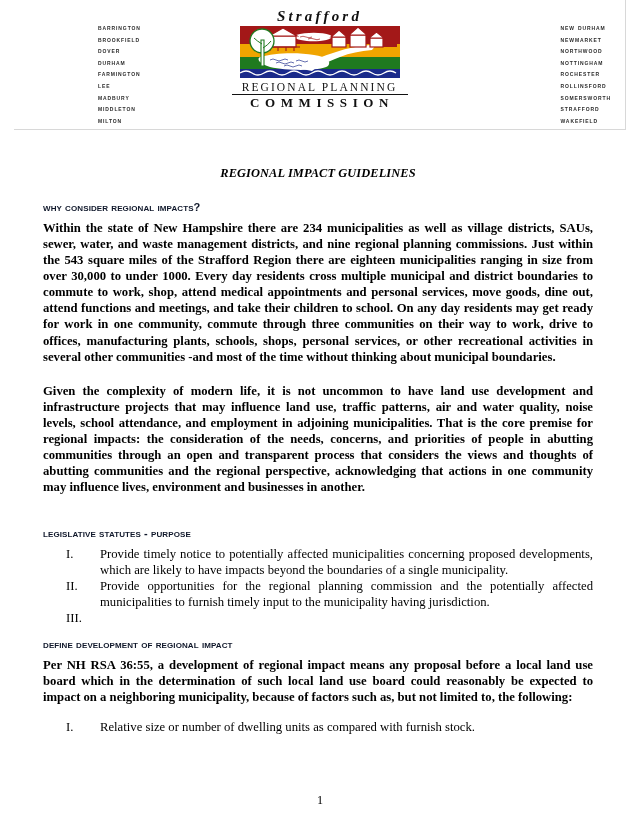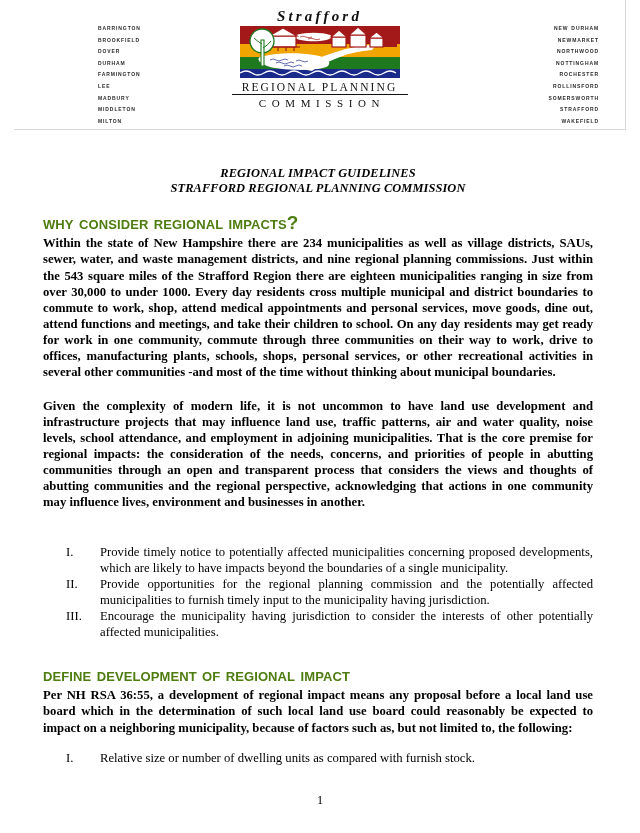--- a/index.html
+++ b/index.html
@@ -32,21 +32,21 @@
     font-size: 7.6px;
     font-weight: bold;
     letter-spacing: 0.9px;
     line-height: 11.6px;
     color: #2b2b2b;
     font-variant: small-caps;
     text-transform: lowercase;
   }
   .town-col .tn { display: block; }
   .town-col.left  { left: 43px;  text-align: left; margin-left: 41px; }
-  .town-col.right { right: 26px; text-align: right; }
+  .town-col.right { right: 14px; text-align: left; }
 
   
   .logo {
     position: absolute;
     left: 50%;
     transform: translateX(-50%);
     top: 8px;
     width: 176px;
     text-align: center;
   }
@@ -80,22 +80,22 @@
     font-weight: normal;
     font-size: 11.5px;
     letter-spacing: 2.1px;
     color: #111;
     padding-top: 2px;
     border-bottom: 1.4px solid #111;
     line-height: 14px;
   }
   .logo-comm {
     font-family: "Liberation Serif", "DejaVu Serif", serif;
-    font-weight: normal;
-    font-size: 11px;
+    font-weight: bold;
+    font-size: 13px;
     letter-spacing: 5.6px;
     color: #111;
     padding-top: 2px;
     padding-left: 5px;
     line-height: 12px;
   }
 
   
   .page {
     position: absolute;
@@ -107,28 +107,28 @@
     text-align: center;
     font-weight: bold;
     font-style: italic;
     font-size: 12.4px;
     line-height: 15.2px;
     letter-spacing: 0.1px;
   }
   h2.section {
     font-family: "Liberation Sans", "DejaVu Sans", sans-serif;
     font-weight: bold;
-    font-size: 19px;
+    font-size: 11px;
     font-variant: small-caps;
     text-transform: lowercase;
     letter-spacing: 0.1px;
     margin: 0;
     padding: 0;
     line-height: 17px;
-    color: #4d7c0f;
+    color: #0f172a;
   }
   p.body {
     text-align: justify;
     font-size: 12.7px;
     line-height: 16.05px;
     margin: 0;
     padding: 0;
     hyphens: none;
     font-weight: bold;
   }
@@ -261,46 +261,45 @@
 
     <div class="logo-rpc">REGIONAL PLANNING</div>
     <div class="logo-comm">COMMISSION</div>
   </div>
 </div>
 
 <div class="page">
 
   <div class="doc-title">
     <div>REGIONAL IMPACT GUIDELINES</div>
-    <div>STRAFFORD REGIONAL PLANNING COMMISSION</div>
   </div>
 
   <div class="sp-18"></div>
 
   <h2 class="section">Why consider regional impacts?</h2>
   <div class="sp-4"></div>
   <p class="body">Within the state of New Hampshire there are 234 municipalities as well as village districts, SAUs, sewer, water, and waste management districts, and nine regional planning commissions. Just within the 543 square miles of the Strafford Region there are eighteen municipalities ranging in size from over 30,000 to under 1000.   Every day residents cross multiple municipal and district boundaries to commute to work, shop, attend medical appointments and personal services, move goods, dine out, attend functions and meetings, and take their children to school. On any day residents may get ready for work in one community, commute through three communities on their way to work, drive to offices, manufacturing plants, schools, shops, personal services, or other recreational activities in several other communities -and most of the time without thinking about municipal boundaries.</p>
   <div class="sp-18"></div>
   <p class="body">Given the complexity of modern life, it is not uncommon to have land use development and infrastructure projects that may influence land use, traffic patterns, air and water quality, noise levels, school attendance, and employment in adjoining municipalities. That is the core premise for regional impacts: the consideration of the needs, concerns, and priorities of people in abutting communities through an open and transparent process that considers the views and thoughts of abutting communities and the regional perspective, acknowledging that actions in one community may influence lives, environment and businesses in another.</p>
 
   <div class="sp-30"></div>
 
+  <h2 class="section">Legislative statutes - Purpose</h2>
   <div class="sp-4"></div>
   <ol class="roman">
     <li>
       <span class="num">I.</span>
       <span>Provide timely notice to potentially affected municipalities concerning proposed developments, which are likely to have impacts beyond the boundaries of a single municipality.</span>
     </li>
     <li>
       <span class="num">II.</span>
       <span>Provide opportunities for the regional planning commission and the potentially affected municipalities to furnish timely input to the municipality having jurisdiction.</span>
     </li>
     <li>
       <span class="num">III.</span>
-      <span>Encourage the municipality having jurisdiction to consider the interests of other potentially affected municipalities.</span>
     </li>
   </ol>
 
   <div class="sp-26"></div>
 
   <h2 class="section">Define development of regional impact</h2>
   <div class="sp-4"></div>
   <p class="body">Per NH RSA 36:55, a development of regional impact means any proposal before a local land use board which in the determination of such local land use board could reasonably be expected to impact on a neighboring municipality, because of factors such as, but not limited to, the following:</p>
   <div class="sp-14"></div>
   <ol class="roman">

